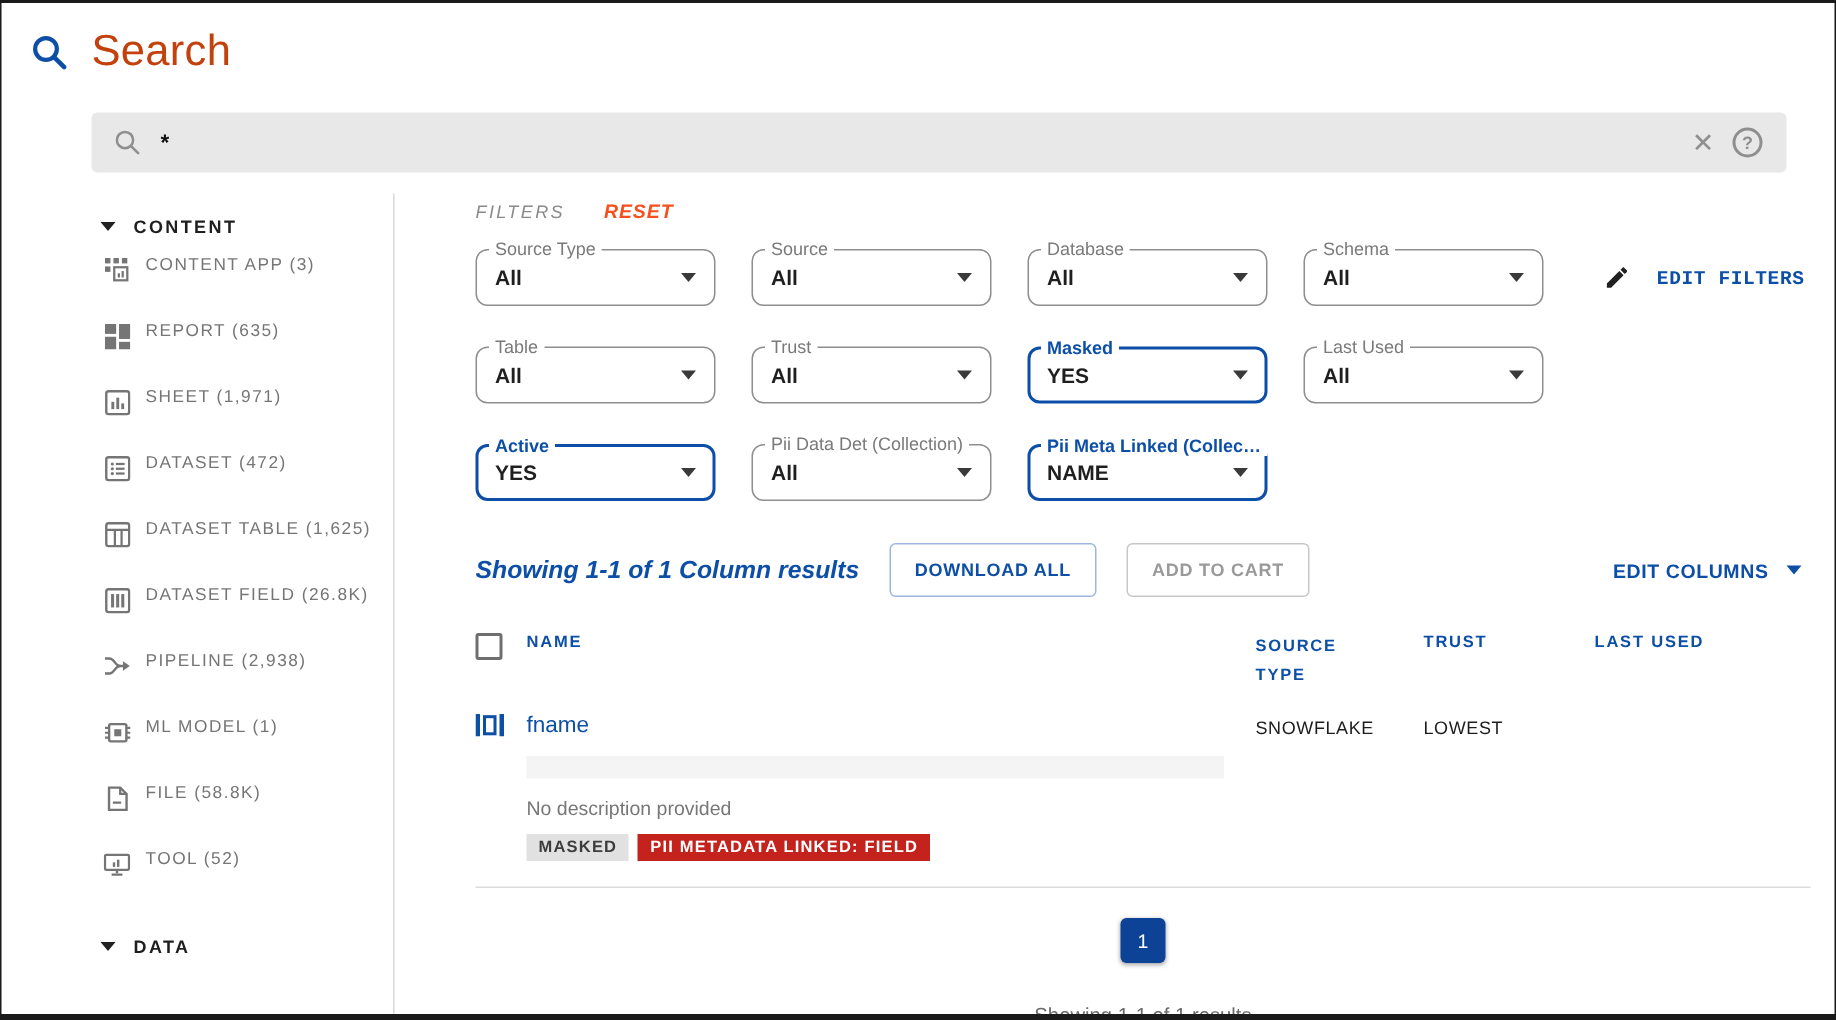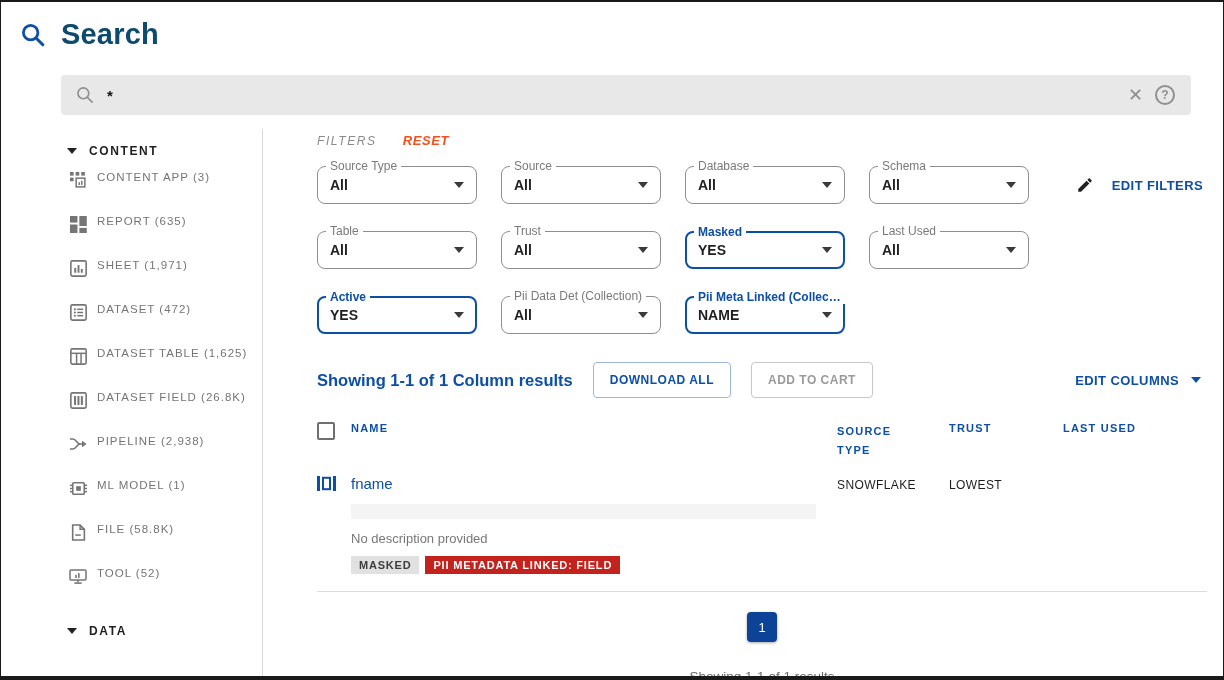--- a/index.html
+++ b/index.html
@@ -5,21 +5,21 @@
   * { margin:0; padding:0; box-sizing:border-box; }
   html,body { width:1224px; height:680px; background:#fff; }
   body { font-family:"Liberation Sans", sans-serif; }
   .page {
     width:1224px; height:680px; background:#fff; overflow:hidden;
     border:1px solid #1a1a1a; border-top-width:2px; border-bottom-width:4px;
     display:flex; flex-direction:column;
   }
   
   .hdr { display:flex; align-items:center; gap:14px; margin:16px 0 0 18px; }
-  .hdr h1 { font-size:29px; font-weight:700; color:#0c4a6e; letter-spacing:.2px; }
+  .hdr h1 { font-size:29px; font-weight:400; color:#c2410c; letter-spacing:.2px; }
   
   .searchbar {
     margin:24px 32px 0 60px; height:40px; background:#e8e8e8; border-radius:4px;
     display:flex; align-items:center; padding:0 16px 0 14px; gap:12px;
   }
   .searchbar input {
     flex:1; border:none; outline:none; background:transparent;
     font-family:"Liberation Sans", sans-serif; font-size:15px; font-weight:700; color:#111;
     letter-spacing:.5px;
   }
@@ -51,24 +51,24 @@
   }
   .select .select-label {
     position:absolute; top:-8px; left:8px; background:#fff; padding:0 4px;
     font-size:12px; color:#7a7a7a; white-space:nowrap; max-width:158px; overflow:hidden;
   }
   .select .select-value { font-size:14px; font-weight:700; color:#1f1f1f; flex:1; }
   .caret { width:0; height:0; border-left:5px solid transparent; border-right:5px solid transparent; border-top:6px solid #3a3a3a; }
   .select.active { border:2px solid #0d4fa7; padding:0 11px; }
   .select.active .select-label { color:#0d4fa7; font-weight:700; left:7px; }
   .efilters { grid-column:5; grid-row:1; display:flex; align-items:center; gap:18px; justify-content:flex-end; padding-right:4px; }
-  .efilters-label { font-size:13px; font-weight:700; color:#0d4fa7; letter-spacing:.4px; cursor:pointer; white-space:nowrap; }
+  .efilters-label { font-size:13px; font-weight:700; color:#0d4fa7; letter-spacing:.4px; cursor:pointer; white-space:nowrap;font-family:Liberation Mono, monospace; }
   
   .results-head { display:flex; align-items:center; margin-top:28px; gap:20px; }
-  .results-summary { font-size:16.5px; font-weight:700; color:#0d4fa7; }
+  .results-summary { font-size:16.5px; font-weight:700; color:#0d4fa7;font-style:italic; }
   .btn { font-family:"Liberation Sans", sans-serif; background:#fff; border-radius:4px; font-size:12px; font-weight:700; letter-spacing:.5px; padding:10px 16px; cursor:pointer; }
   .btn-cart { border:1px solid #c7c7c7; color:#9a9a9a; }
   .btn-download { border:1px solid #9db7dc; color:#0d4fa7; }
   .edit-columns { margin-left:auto; display:flex; align-items:center; gap:12px; cursor:pointer; padding-right:6px; }
   .edit-columns-label { font-size:13px; font-weight:700; color:#0d4fa7; letter-spacing:.4px; }
   .caret-blue { width:0; height:0; border-left:5px solid transparent; border-right:5px solid transparent; border-top:6px solid #0d4fa7; }
   
   .tgrid { display:grid; grid-template-columns:34px 486px 112px 114px 1fr; }
   .thead { margin-top:24px; align-items:flex-start; }
   .th { font-size:11px; font-weight:700; color:#0d4fa7; letter-spacing:1.2px; }

